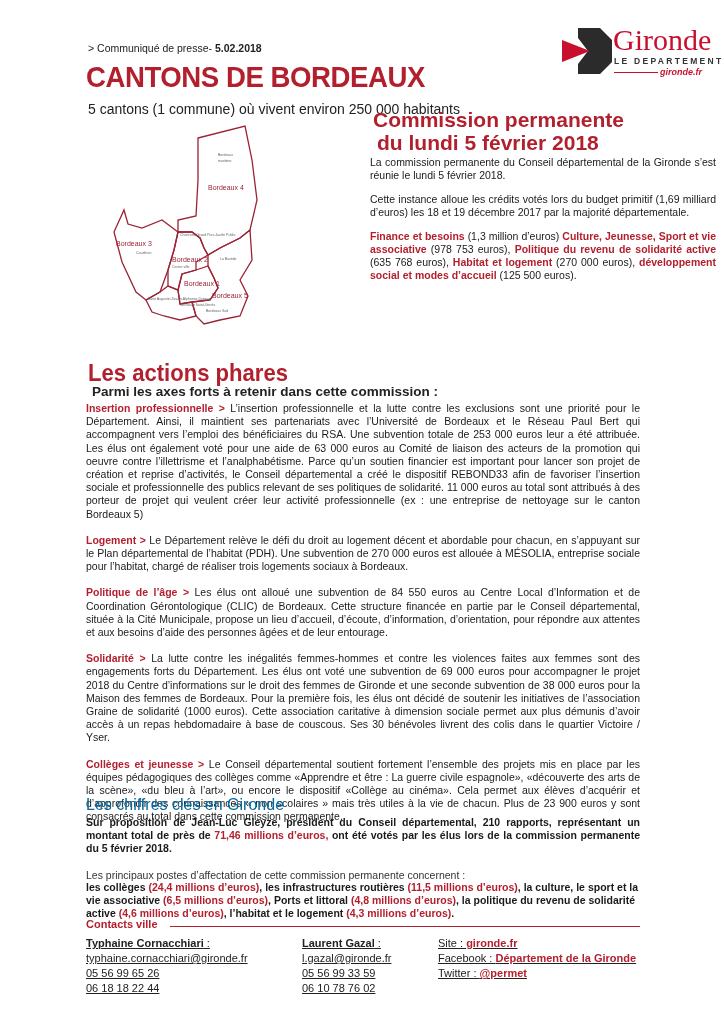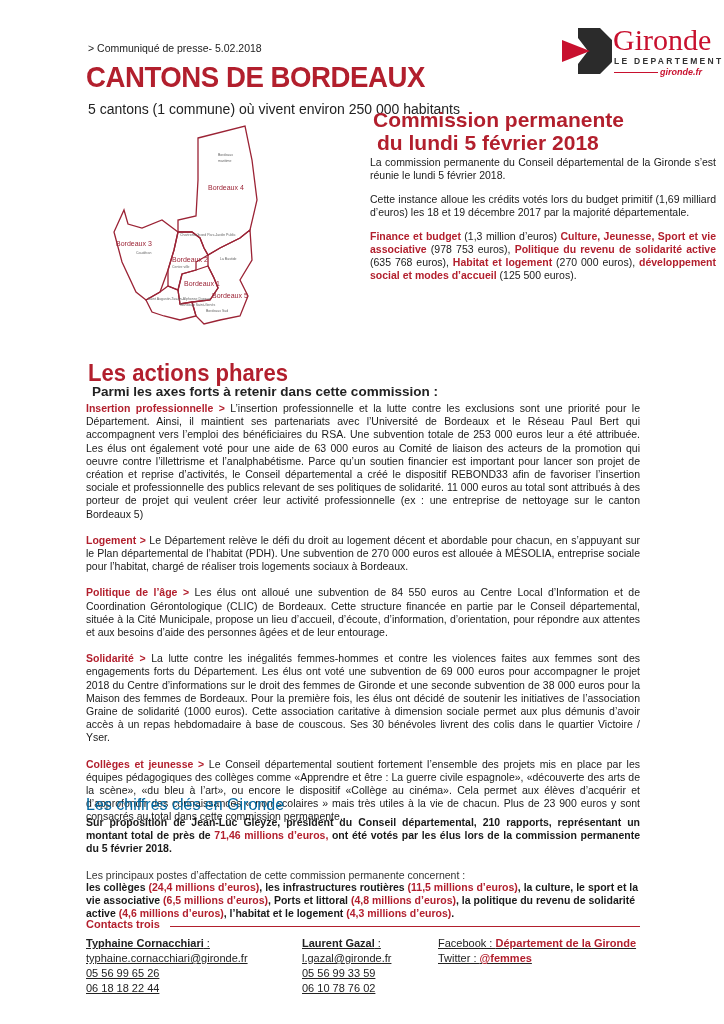--- a/index.html
+++ b/index.html
@@ -2,21 +2,21 @@
 <html><head>
 <meta charset="utf-8">
 <style>
   html, body { margin:0; padding:0; background:#fff; }
   body { width:724px; height:1024px; position:relative; overflow:hidden;
          font-family:"Liberation Sans", sans-serif; color:#1a1a1a; }
   .abs { position:absolute; }
   .red { color:#b21f2d; }
   .bold { font-weight:bold; }
   .press-line { left:88px; top:42px; font-size:10.5px; color:#222; }
-  .press-line b { font-weight:normal; }
+  .press-line b { font-weight:bold; }
   .main-title { left:86px; top:62px; font-size:30px; font-weight:bold; color:#b21f2d; letter-spacing:-0.5px; line-height:30px; transform:scaleX(0.92); transform-origin:left; }
   .subtitle { left:88px; top:101px; font-size:14px; color:#222; }
   .logo-name { left:613px; top:25px; font-family:"Liberation Serif", serif; font-size:30px; color:#c8102e; line-height:30px; }
   .logo-dep { left:614px; top:56px; font-size:8.5px; letter-spacing:2.3px; font-weight:bold; color:#333; }
   .logo-url { left:660px; top:67px; font-size:9px; font-style:italic; font-weight:bold; color:#c8102e; }
   .logo-rule { left:614px; top:72px; width:44px; height:1px; background:#c8102e; }
   .cp-title { left:373px; top:108px; font-size:21px; font-weight:bold; color:#b21f2d; line-height:23px; }
   .cp-text { left:370px; top:156px; width:346px; font-size:10.5px; line-height:13px; text-align:justify; }
   .cp-text p { margin:0 0 11px 0; }
   .actions-title { left:88px; top:360px; font-size:24px; font-weight:bold; color:#b21f2d; line-height:26px; transform:scaleX(0.92); transform-origin:left; }
@@ -83,21 +83,21 @@
 </svg>
 
 <div class="abs cp-title">
   <div>Commission permanente</div>
   <div style="padding-left:4px">du lundi 5 février 2018</div>
 </div>
 <div class="abs cp-text">
   <p>La commission permanente du Conseil départemental de la Gironde s’est réunie le lundi 5 février 2018.</p>
   <p>Cette instance alloue les crédits votés lors du budget primitif (1,69 milliard d’euros) les 18 et 19 décembre 2017 par la majorité départementale.</p>
   <div>
-    <span class="label">Finance et budget</span> <span>(1,3 million d’euros)</span>
+    <span class="label">Finance et besoins</span> <span>(1,3 million d’euros)</span>
     <span class="label">Culture, Jeunesse, Sport et vie associative</span> <span>(978 753 euros),</span>
     <span class="label">Politique du revenu de solidarité active</span> <span>(635 768 euros),</span>
     <span class="label">Habitat et logement</span> <span>(270 000 euros),</span>
     <span class="label">développement social et modes d’accueil</span> <span>(125 500 euros).</span>
   </div>
 </div>
 
 <div class="abs actions-title">Les  actions phares</div>
 <div class="abs actions-sub">Parmi les axes forts à retenir dans cette commission :</div>
 <div class="abs body-text">
@@ -110,31 +110,32 @@
 
 <div class="abs chiffres-title">Les chiffres clés en Gironde</div>
 <div class="abs chiffres-text">
   <span>Sur proposition de Jean-Luc Gleyze, président du Conseil départemental, 210 rapports, représentant un montant total de près de </span><span class="red">71,46 millions d’euros,</span><span> ont été votés par les élus lors de la commission permanente du 5 février 2018.</span>
 </div>
 <div class="abs postes-intro">Les principaux postes d’affectation de cette commission permanente concernent :</div>
 <div class="abs postes-text">
   <span>les collèges </span><span class="v">(24,4 millions d’euros)</span><span>, </span><span>les infrastructures routières </span><span class="v">(11,5 millions d’euros)</span><span>, </span><span>la culture, le sport et la vie associative </span><span class="v">(6,5 millions d’euros)</span><span>, </span><span>Ports et littoral </span><span class="v">(4,8 millions d’euros)</span><span>, </span><span>la politique du revenu de solidarité active </span><span class="v">(4,6 millions d’euros)</span><span>, </span><span>l’habitat et le logement </span><span class="v">(4,3 millions d’euros)</span><span>.</span>
 </div>
 
-<div class="abs contacts-title">Contacts  trois</div>
+<div class="abs contacts-title">Contacts  ville</div>
 <div class="abs contacts-rule"></div>
 
 <div class="abs contact-col" style="left:86px;">
   <div><span class="n">Typhaine Cornacchiari</span> :</div>
   <div>typhaine.cornacchiari@gironde.fr</div>
   <div>05 56 99 65 26</div>
   <div>06 18 18 22 44</div>
 </div>
 <div class="abs contact-col" style="left:302px;">
   <div><span class="n">Laurent Gazal</span> :</div>
   <div>l.gazal@gironde.fr</div>
   <div>05 56 99 33 59</div>
   <div>06 10 78 76 02</div>
 </div>
 <div class="abs contact-col social" style="left:438px;">
+  <div><span>Site : </span><span class="v">gironde.fr</span></div>
   <div><span>Facebook : </span><span class="v">Département de la Gironde</span></div>
-  <div><span>Twitter : </span><span class="v">@femmes</span></div>
+  <div><span>Twitter : </span><span class="v">@permet</span></div>
 </div>
 
 </body></html>

